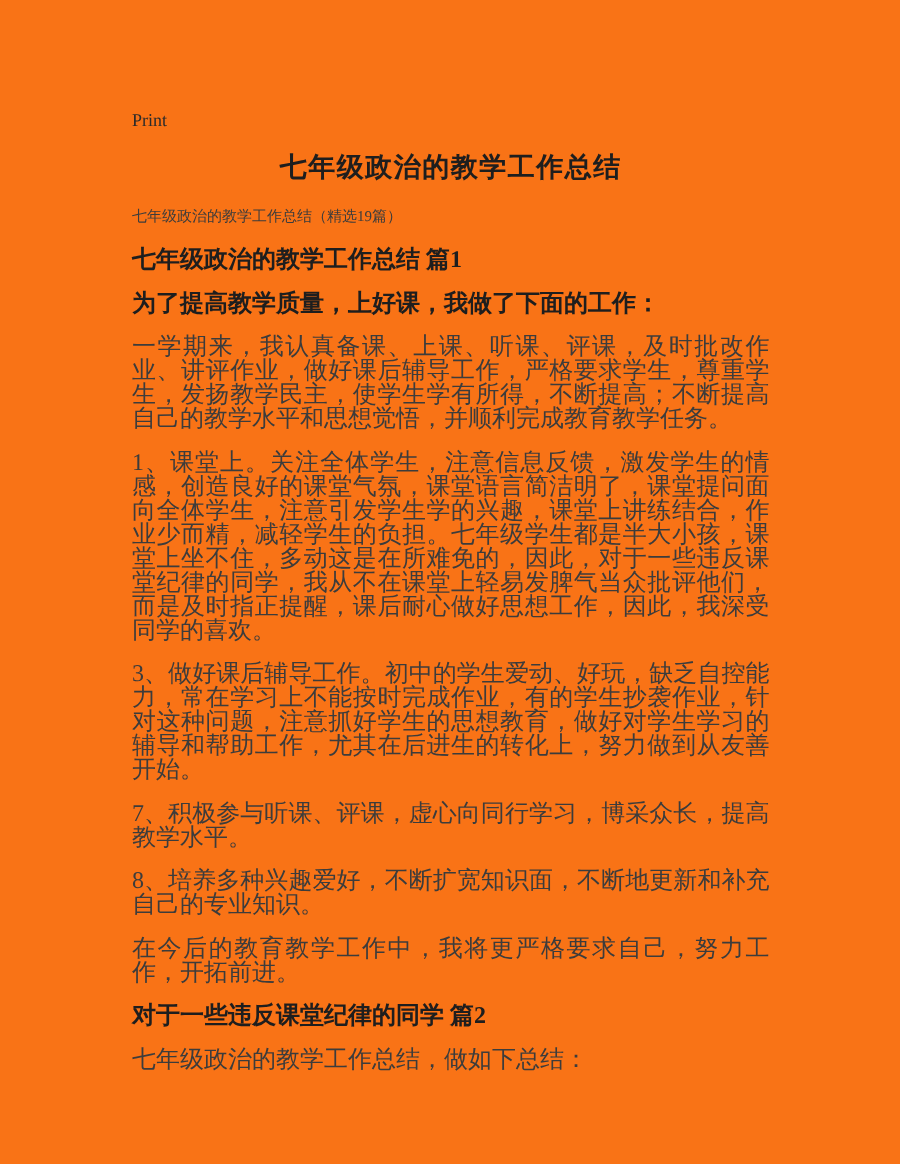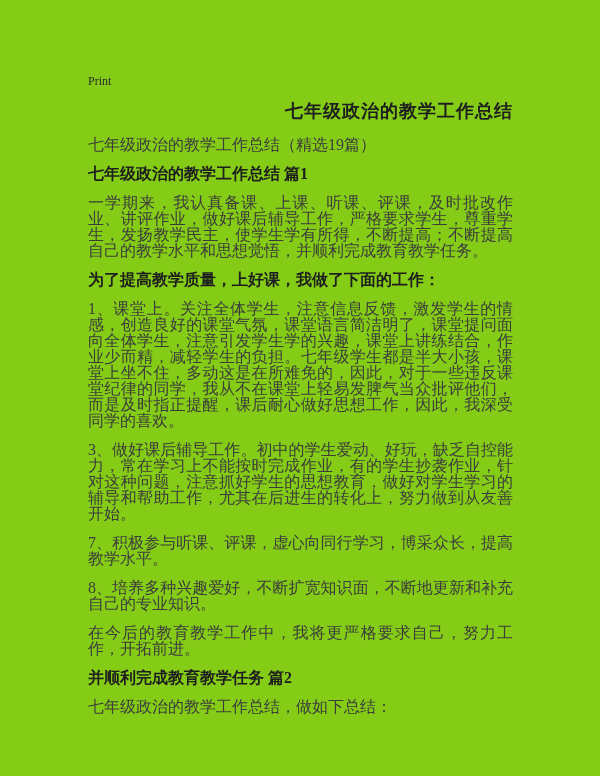--- a/index.html
+++ b/index.html
@@ -4,46 +4,46 @@
 <style>
   html, body {
     margin: 0;
     padding: 0;
     background: #ffffff;
   }
   .page {
     position: relative;
     width: 600px;
     height: 776px;
-    background: #84cc16;
+    background: #f97316;
     overflow: hidden;
     box-sizing: border-box;
     padding: 71px 87px 0 88px;
     font-family: "Liberation Serif", "DejaVu Serif", serif;
     color: #3c3c3c;
   }
   .print-link {
     display: inline-block;
     font-size: 12px;
     line-height: 15px;
     color: #2b2b2b;
     cursor: pointer;
   }
   .doc-title {
     margin-top: 10px;
-    text-align: right;
+    text-align: center;
     font-size: 18px;
     line-height: 24px;
     font-weight: bold;
     color: #1e1e1e;
     letter-spacing: 1px;
   }
   .doc-subtitle {
     margin-top: 14px;
-    font-size: 16px;
+    font-size: 10px;
     line-height: 16px;
     color: #3c3c3c;
   }
   .block {
     margin-top: 13px;
     font-size: 16px;
     line-height: 16px;
     text-align: justify;
   }
   .block.heading {
@@ -59,23 +59,23 @@
 
 <div class="page">
 
   <span class="print-link">Print</span>
 
   <h1 class="doc-title" style="margin-bottom:0;">七年级政治的教学工作总结</h1>
 
   <div class="doc-subtitle">七年级政治的教学工作总结（精选19篇）</div>
 
   <div class="block heading">七年级政治的教学工作总结 篇1</div>
+  <div class="block heading">为了提高教学质量，上好课，我做了下面的工作：</div>
   <div class="block paragraph">一学期来，我认真备课、上课、听课、评课，及时批改作业、讲评作业，做好课后辅导工作，严格要求学生，尊重学生，发扬教学民主，使学生学有所得，不断提高；不断提高自己的教学水平和思想觉悟，并顺利完成教育教学任务。</div>
-  <div class="block heading">为了提高教学质量，上好课，我做了下面的工作：</div>
   <div class="block paragraph">1、课堂上。关注全体学生，注意信息反馈，激发学生的情感，创造良好的课堂气氛，课堂语言简洁明了，课堂提问面向全体学生，注意引发学生学的兴趣，课堂上讲练结合，作业少而精，减轻学生的负担。七年级学生都是半大小孩，课堂上坐不住，多动这是在所难免的，因此，对于一些违反课堂纪律的同学，我从不在课堂上轻易发脾气当众批评他们，而是及时指正提醒，课后耐心做好思想工作，因此，我深受同学的喜欢。</div>
   <div class="block paragraph">3、做好课后辅导工作。初中的学生爱动、好玩，缺乏自控能力，常在学习上不能按时完成作业，有的学生抄袭作业，针对这种问题，注意抓好学生的思想教育，做好对学生学习的辅导和帮助工作，尤其在后进生的转化上，努力做到从友善开始。</div>
   <div class="block paragraph">7、积极参与听课、评课，虚心向同行学习，博采众长，提高教学水平。</div>
   <div class="block paragraph">8、培养多种兴趣爱好，不断扩宽知识面，不断地更新和补充自己的专业知识。</div>
   <div class="block paragraph">在今后的教育教学工作中，我将更严格要求自己，努力工作，开拓前进。</div>
-  <div class="block heading">并顺利完成教育教学任务 篇2</div>
+  <div class="block heading">对于一些违反课堂纪律的同学 篇2</div>
   <div class="block paragraph">七年级政治的教学工作总结，做如下总结：</div>
 
 </div>
 
 </body></html>

